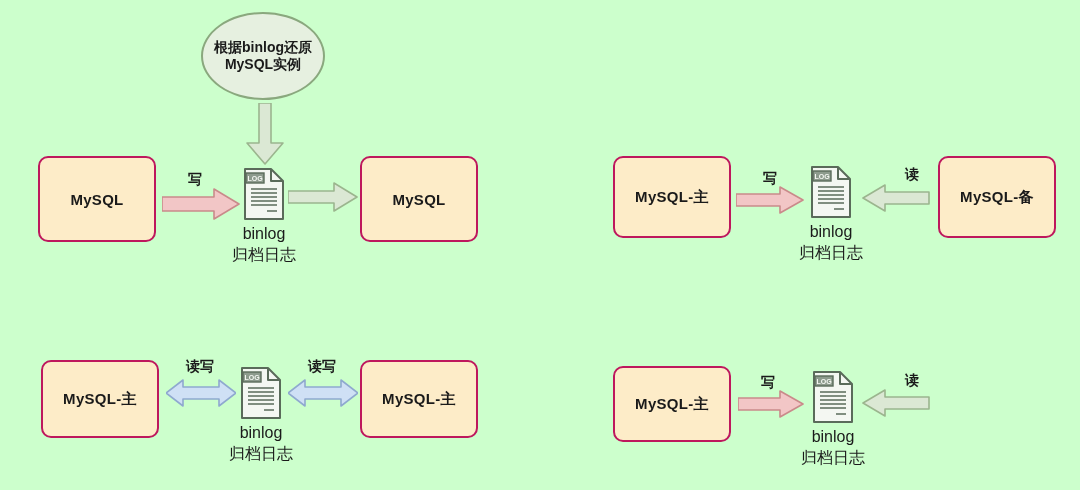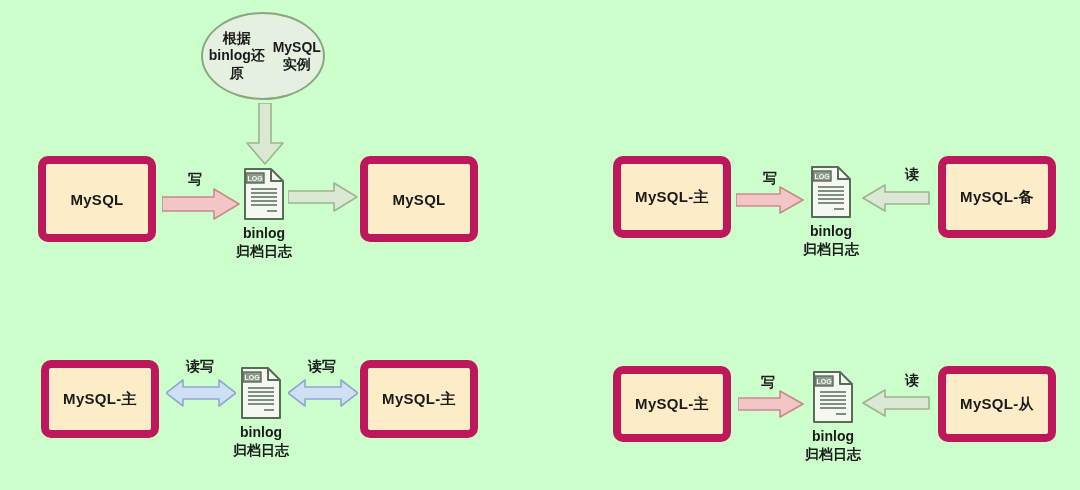--- a/index.html
+++ b/index.html
@@ -8,54 +8,55 @@
     background:#ccffcc;
     font-family:"Liberation Sans","DejaVu Sans",sans-serif;
     overflow:hidden;
   }
   #canvas{position:relative;width:1080px;height:490px;}
 
   
   .node{
     position:absolute;
     background:#fdecc8;
-    border:8px solid #be185d;
+    border:2px solid #be185d;
     border-radius:10px;
     display:flex;align-items:center;justify-content:center;
     box-sizing:border-box;
     color:#1a1a1a;
     font-weight:bold;
     font-size:15px;
     letter-spacing:.3px;
   }
 
   
   .ellipse{
     position:absolute;
     background:#e6f0e0;
     border:2px solid #8aa87e;
     border-radius:50%;
     display:flex;align-items:center;justify-content:center;
+    flex-direction:column;
     box-sizing:border-box;
     font-weight:bold;
     font-size:14px;
     color:#1a1a1a;
     line-height:1.25;
     text-align:center;
   }
 
   
   .fileicon{position:absolute;}
 
   
   .caption{
     position:absolute;
     text-align:center;
-    font-weight:bold;
-    font-size:14px;
+    font-weight:normal;
+    font-size:16px;
     color:#1a1a1a;
     line-height:1.3;
     white-space:nowrap;
   }
   .caption .l2{display:block;}
 
   
   .arrowlabel{
     position:absolute;
     font-size:14px;
@@ -258,17 +259,14 @@
 
   <div class="arrowlabel" style="left:884px;top:372px;width:56px;">
     <span>读</span>
   </div>
   <div class="arrow" style="left:862px;top:389px;width:68px;height:28px;">
     <svg width="68" height="28" viewBox="0 0 68 28">
       <polygon points="67,8 23,8 23,1 1,14 23,27 23,20 67,20" fill="#dbe8d4" stroke="#9bb58e" stroke-width="1.6" stroke-linejoin="round"></polygon>
     </svg>
   </div>
 
-  <div class="node" style="left:938px;top:366px;width:118px;height:76px;">
-    <span>MySQL-从</span>
-  </div>
 
 </div>
 
 </body></html>

